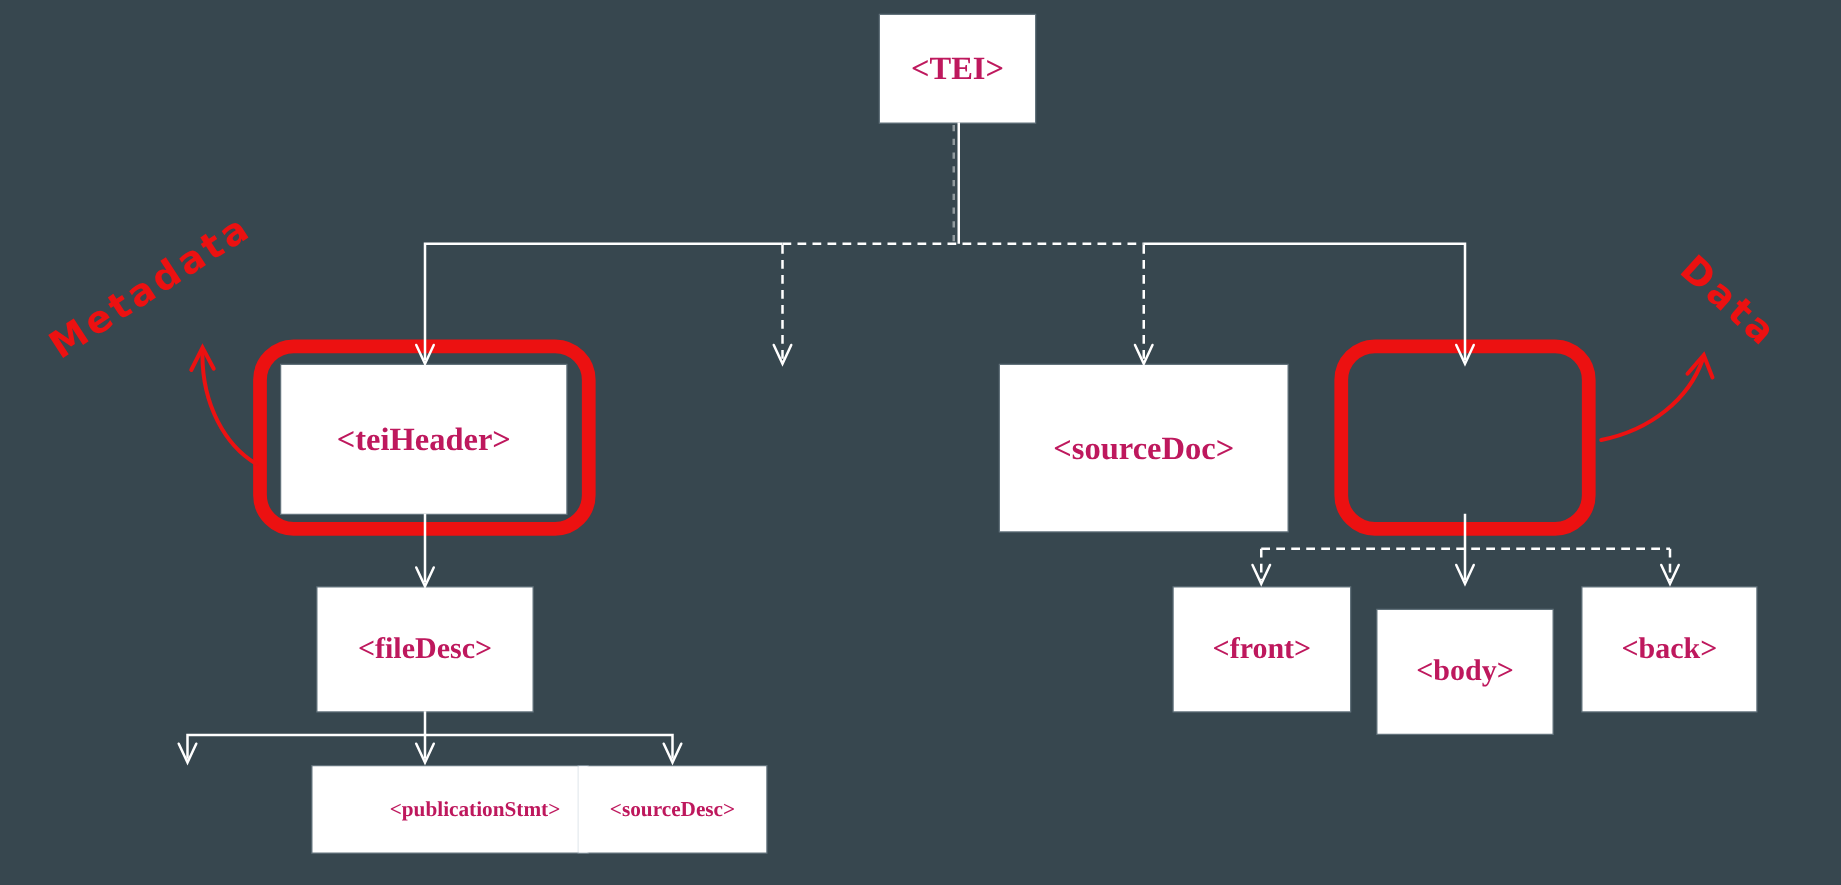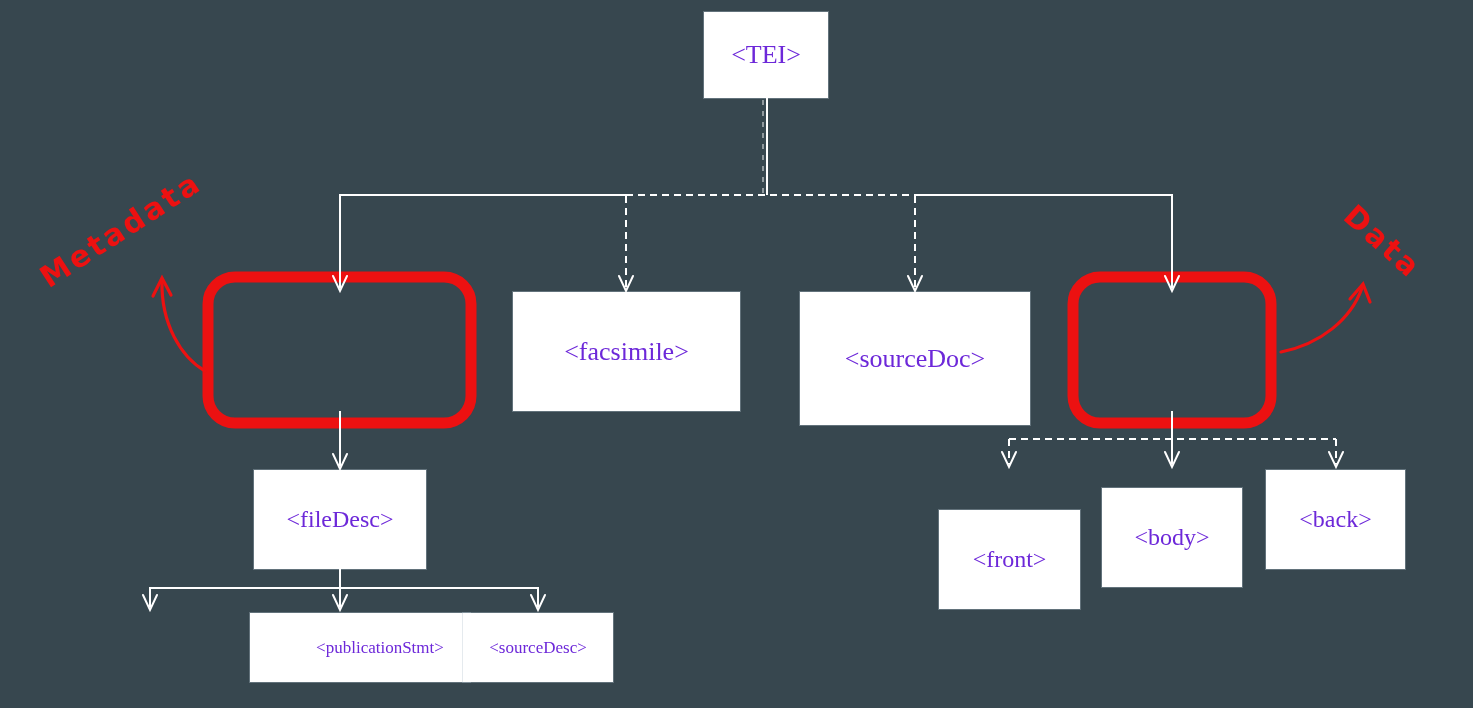--- a/index.html
+++ b/index.html
@@ -7,26 +7,27 @@
     position: relative;
     width: 1473px;
     height: 708px;
     background: #37474f;
     overflow: hidden;
     font-family: "Liberation Serif", "DejaVu Serif", serif;
   }
   .node {
     position: absolute;
     background: #ffffff;
-    color: #6d28d9;
+    color: #be185d;
     display: flex;
     align-items: center;
     justify-content: center;
     white-space: nowrap;
     box-shadow: 0 0 0 1px rgba(180,195,205,0.35);
+    font-weight: bold;
   }
   .node.big   { font-size: 26px; }
   .node.mid   { font-size: 24px; }
   .node.small { font-size: 17px; }
   .wires {
     position: absolute;
     left: 0; top: 0;
     pointer-events: none;
   }
   .anno {
@@ -40,24 +41,24 @@
   }
   .anno-metadata { left: 28px;  top: 212px; transform: rotate(-33deg); }
   .anno-data     { left: 1337px; top: 224px; transform: rotate(42deg); }
 </style>
 </head>
 <body>
 
 <div class="canvas">
 
   <div class="node big" style="left:704px;  top:12px;  width:124px; height:86px;">&lt;TEI&gt;</div>
-  <div class="node big" style="left:513px;  top:292px; width:227px; height:119px;">&lt;facsimile&gt;</div>
+  <div class="node big" style="left:225px;  top:292px; width:228px; height:119px;">&lt;teiHeader&gt;</div>
   <div class="node big" style="left:800px;  top:292px; width:230px; height:133px;">&lt;sourceDoc&gt;</div>
   <div class="node mid" style="left:254px;  top:470px; width:172px; height:99px;">&lt;fileDesc&gt;</div>
-  <div class="node mid" style="left:939px;  top:470px; width:141px; height:99px;margin-top:40px;">&lt;front&gt;</div>
+  <div class="node mid" style="left:939px;  top:470px; width:141px; height:99px;">&lt;front&gt;</div>
   <div class="node mid" style="left:1102px; top:488px; width:140px; height:99px;">&lt;body&gt;</div>
   <div class="node mid" style="left:1266px; top:470px; width:139px; height:99px;">&lt;back&gt;</div>
   <div class="node small" style="left:250px;  top:613px; width:180px; height:69px;padding-left:40px;">&lt;publicationStmt&gt;</div>
   <div class="node small" style="left:463px;  top:613px; width:150px; height:69px;">&lt;sourceDesc&gt;</div>
 
   <svg class="wires" width="1473" height="708" viewBox="0 0 1473 708">
 
     <rect x="208" y="277" width="263" height="146" rx="27" fill="none" stroke="#ec1111" stroke-width="11"></rect>
     <rect x="1073" y="277" width="198" height="146" rx="27" fill="none" stroke="#ec1111" stroke-width="11"></rect>
 

